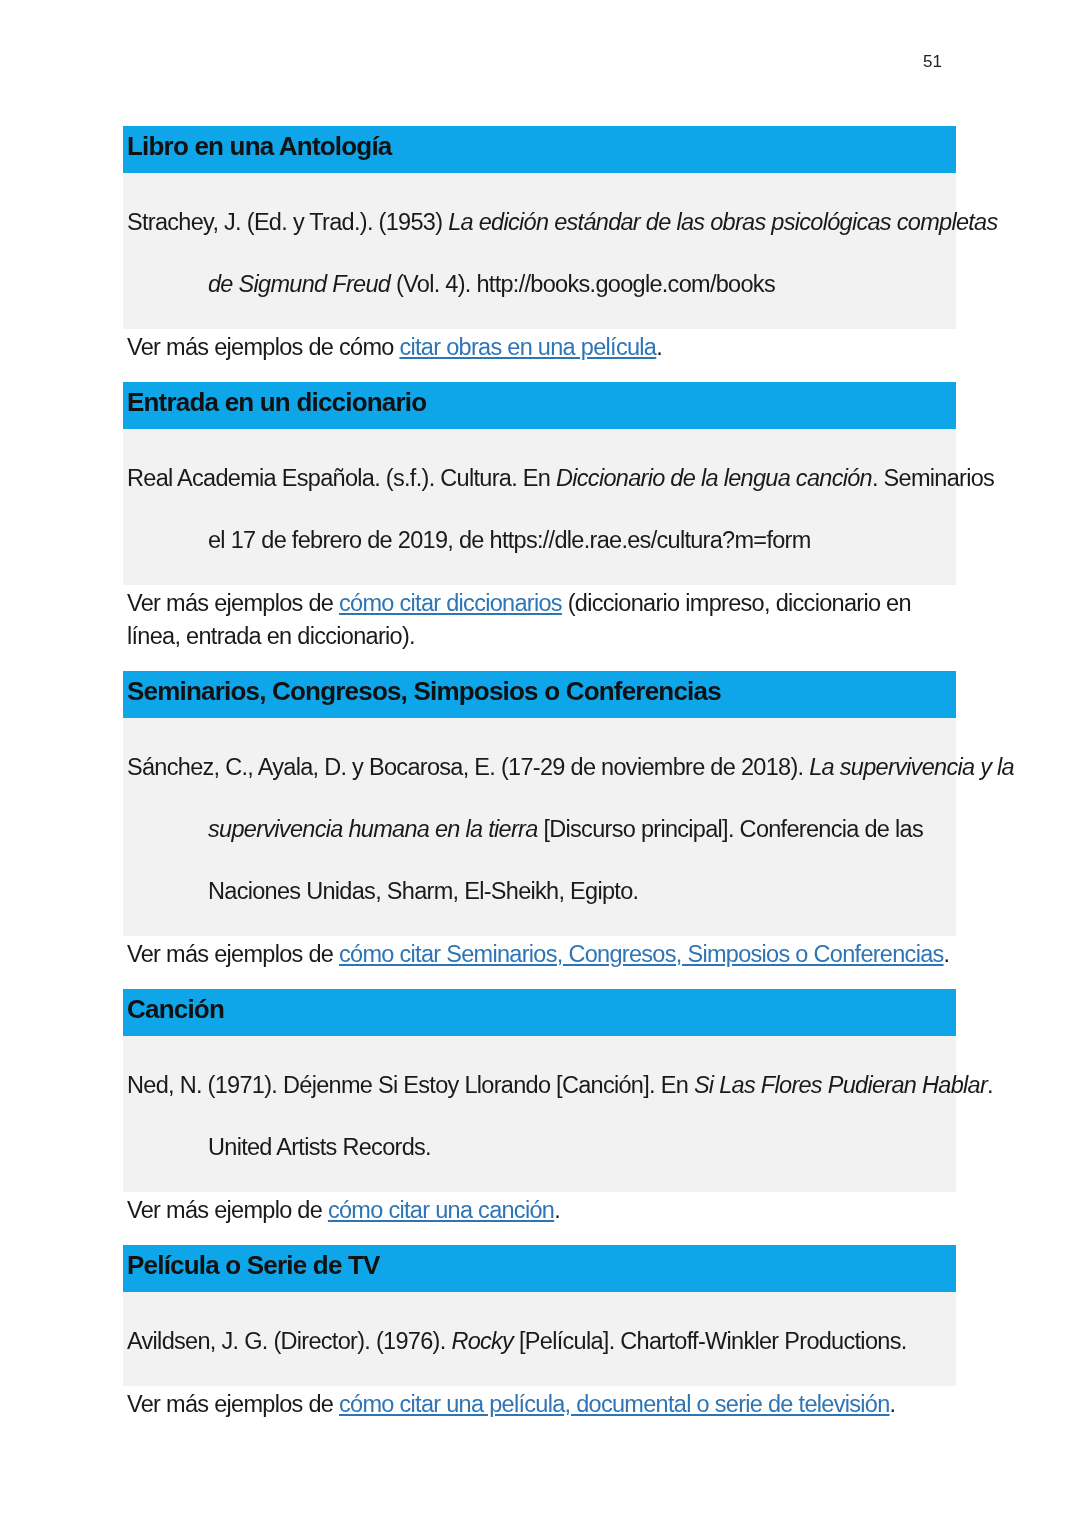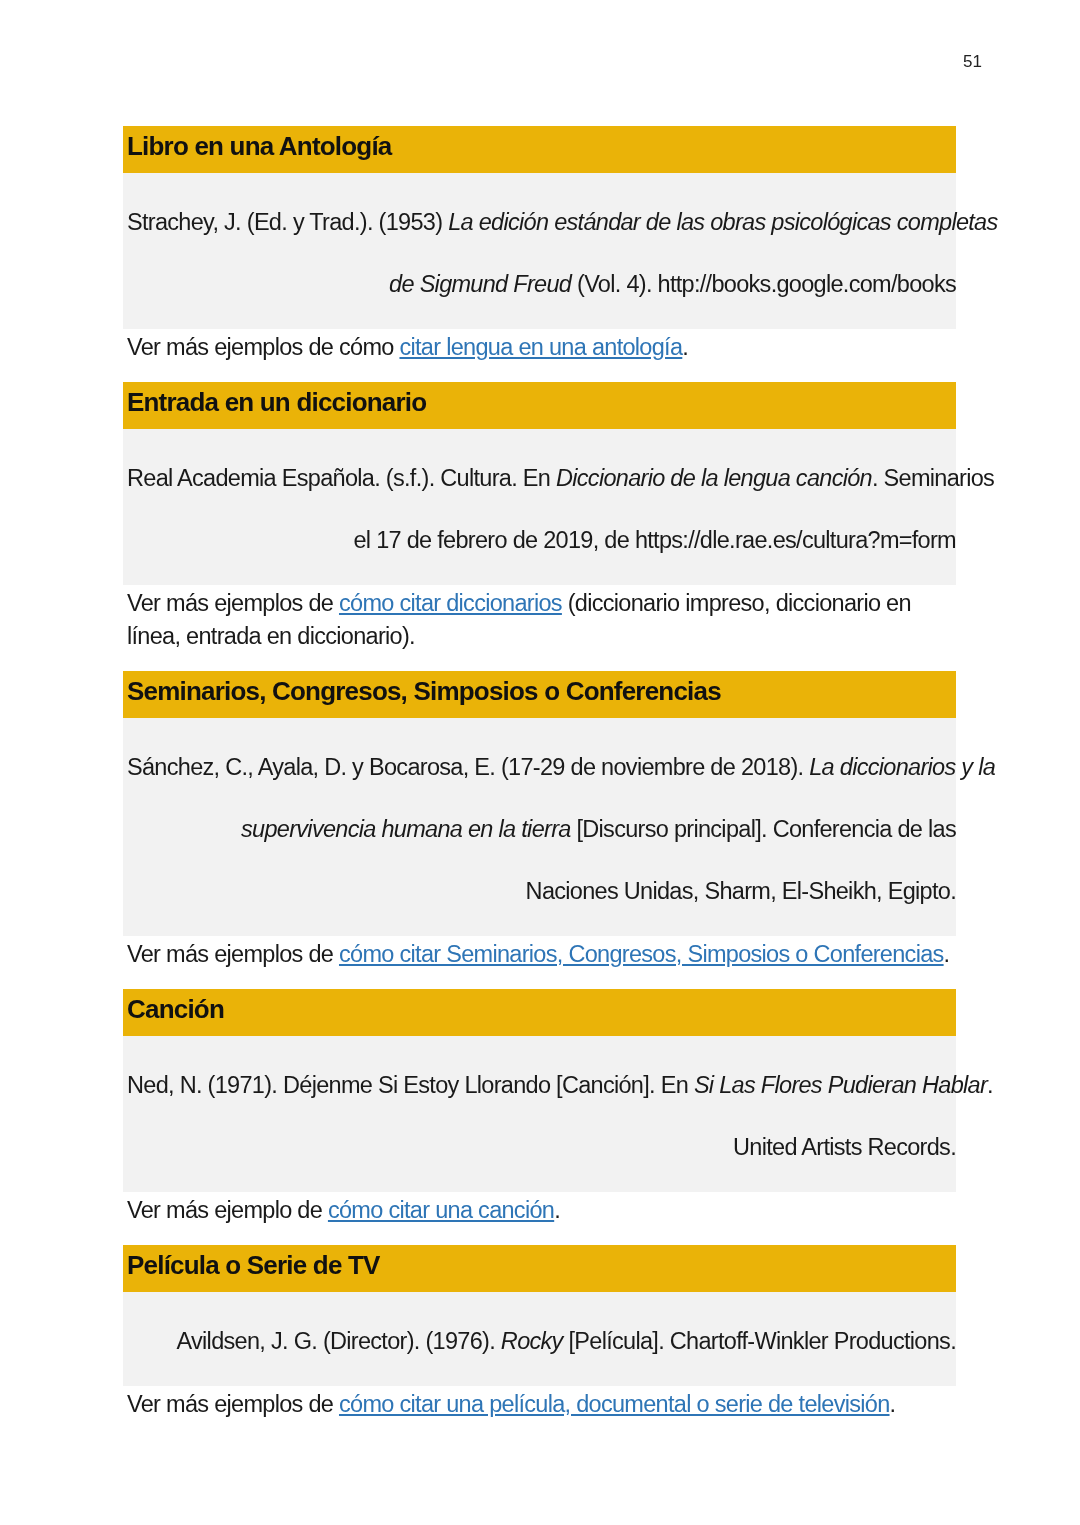--- a/index.html
+++ b/index.html
@@ -1,62 +1,62 @@
 <!DOCTYPE html>
 <html><head>
   <meta charset="utf-8">
   <style>
     html, body { margin: 0; padding: 0; background: #ffffff; }
     body { width: 1080px; height: 1525px; position: relative; overflow: hidden;
            font-family: "Liberation Sans", sans-serif; color: #1a1a1a; }
-    .page-number { position: absolute; top: 52px; left: 956px; width: 26px; text-align: right;
+    .page-number { position: absolute; top: 52px; left: 916px; width: 26px; text-align: right;
                    font-size: 17px; color: #222; }
     .content { position: absolute; left: 123px; top: 126px; width: 833px; }
     .section { margin: 0; }
-    .heading { background: #eab308; height: 47px; line-height: 40px; padding-left: 4px;
+    .heading { background: #0ea5e9; height: 47px; line-height: 40px; padding-left: 4px;
                font-size: 26px; font-weight: bold; letter-spacing: -0.8px; color: #111; }
     .citation { background: #f2f2f2; padding: 18px 0 14px 4px; }
-    .cit-line { font-size: 23.5px; line-height: 62px; letter-spacing: -0.7px; white-space: nowrap; color: #1a1a1a; text-align: right; }
+    .cit-line { font-size: 23.5px; line-height: 62px; letter-spacing: -0.7px; white-space: nowrap; color: #1a1a1a; }
     .cit-line.indent { padding-left: 81px; }
     .cit-line i { font-style: italic; }
     .more { font-size: 23.5px; line-height: 33px; letter-spacing: -0.7px; padding: 2px 0 0 4px; color: #1a1a1a; }
     .more a { color: #2e75b6; text-decoration: underline; }
     .gap { height: 18px; }
   </style>
 </head>
 <body>
 
 <div class="page-number">51</div>
 
 <div class="content">
 
   <div class="section">
     <div class="heading">Libro en una Antología</div>
     <div class="citation">
       <div class="cit-line"><span>Strachey, J. (Ed. y Trad.). (1953) </span><i>La edición estándar de las obras psicológicas completas</i></div>
       <div class="cit-line indent"><i>de Sigmund Freud</i><span> (Vol. 4). http://books.google.com/books</span></div>
     </div>
-    <div class="more"><span>Ver más ejemplos de cómo </span><a href="#">citar lengua en una antología</a><span>.</span></div>
+    <div class="more"><span>Ver más ejemplos de cómo </span><a href="#">citar obras en una película</a><span>.</span></div>
   </div>
   <div class="gap"></div>
 
   <div class="section">
     <div class="heading">Entrada en un diccionario</div>
     <div class="citation">
       <div class="cit-line"><span>Real Academia Española. (s.f.). Cultura. En </span><i>Diccionario de la lengua canción</i><span>. Seminarios</span></div>
       <div class="cit-line indent">el 17 de febrero de 2019, de https://dle.rae.es/cultura?m=form</div>
     </div>
     <div class="more"><span>Ver más ejemplos de </span><a href="#">cómo citar diccionarios</a><span> (diccionario impreso, diccionario en línea, entrada en diccionario).</span></div>
   </div>
   <div class="gap"></div>
 
   <div class="section">
     <div class="heading">Seminarios, Congresos, Simposios o Conferencias</div>
     <div class="citation">
-      <div class="cit-line"><span>Sánchez, C., Ayala, D. y Bocarosa, E. (17-29 de noviembre de 2018). </span><i>La diccionarios y la</i></div>
+      <div class="cit-line"><span>Sánchez, C., Ayala, D. y Bocarosa, E. (17-29 de noviembre de 2018). </span><i>La supervivencia y la</i></div>
       <div class="cit-line indent"><i>supervivencia humana en la tierra</i><span> [Discurso principal]. Conferencia de las</span></div>
       <div class="cit-line indent">Naciones Unidas, Sharm, El-Sheikh, Egipto.</div>
     </div>
     <div class="more"><span>Ver más ejemplos de </span><a href="#">cómo citar Seminarios, Congresos, Simposios o Conferencias</a><span>.</span></div>
   </div>
   <div class="gap"></div>
 
   <div class="section">
     <div class="heading">Canción</div>
     <div class="citation">

